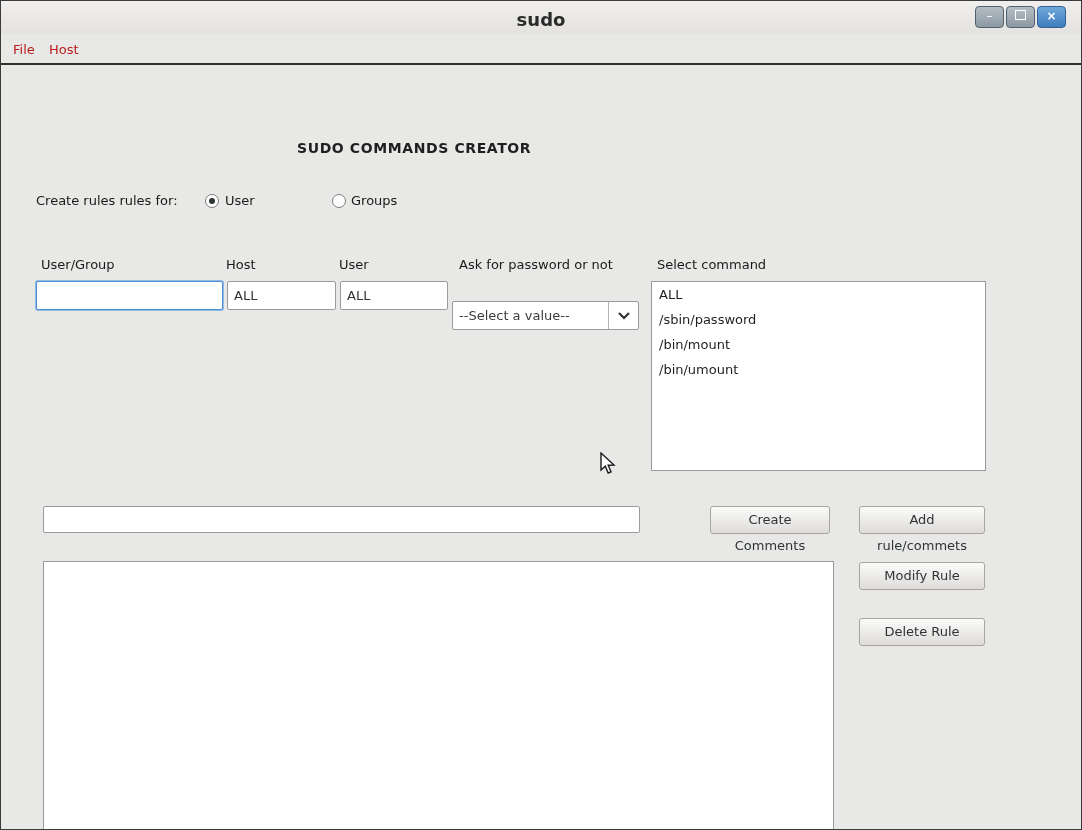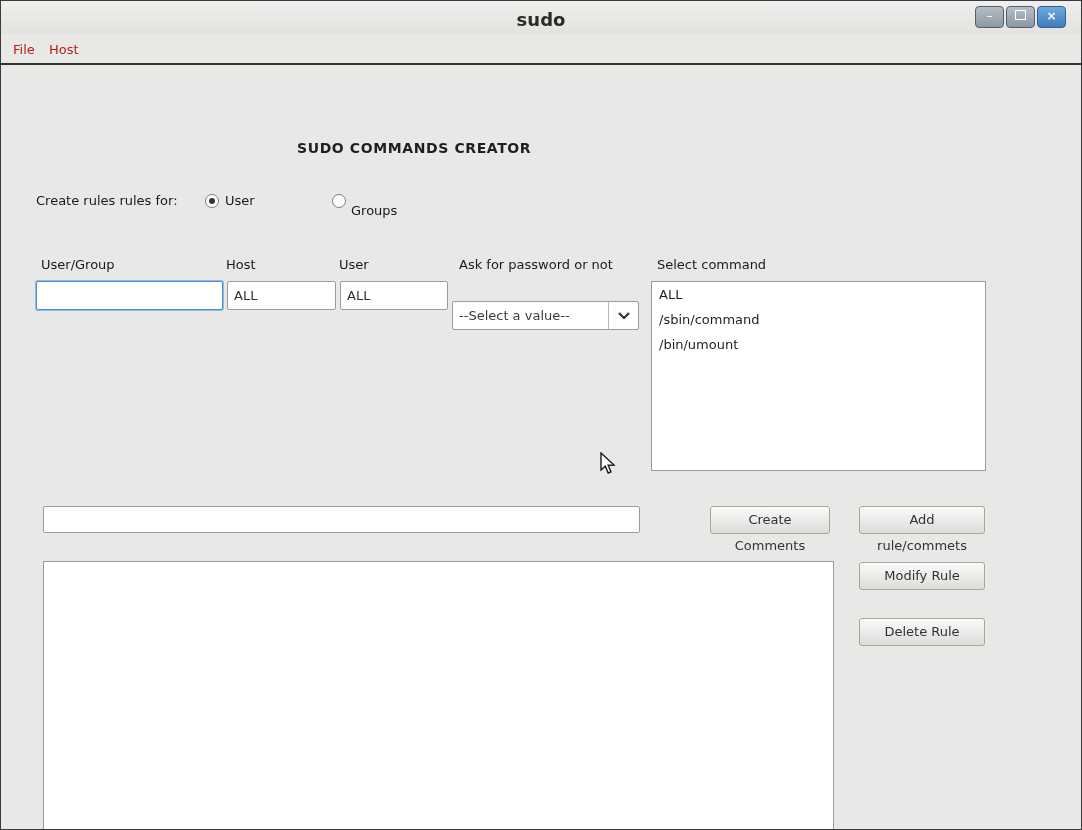--- a/index.html
+++ b/index.html
@@ -127,21 +127,21 @@
   <div class="menubar-sep"></div>
 
   <div class="heading">SUDO COMMANDS CREATOR</div>
 
   <div class="lbl" style="left:35px;top:192px;">Create rules rules for:</div>
 
   <span class="radio checked" style="left:204px;top:193px;"></span>
   <div class="lbl" style="left:224px;top:192px;">User</div>
 
   <span class="radio" style="left:331px;top:193px;"></span>
-  <div class="lbl" style="left:350px;top:192px;margin-top:10px;">Groups</div>
+  <div class="lbl" style="left:350px;top:192px;">Groups</div>
 
   <div class="lbl" style="left:40px;top:256px;">User/Group</div>
   <div class="lbl" style="left:225px;top:256px;">Host</div>
   <div class="lbl" style="left:338px;top:256px;">User</div>
   <div class="lbl" style="left:458px;top:256px;">Ask for password or not</div>
   <div class="lbl" style="left:656px;top:256px;">Select command</div>
 
   <input class="tin focused" style="left: 35px; top: 280px; width: 187px;" value="">
   <input class="tin" style="left: 226px; top: 280px; width: 109px;" value="ALL">
   <input class="tin" style="left: 339px; top: 280px; width: 108px;" value="ALL">
@@ -150,21 +150,22 @@
     <span class="val">--Select a value--</span>
     <span class="chev">
       <svg width="14" height="9" viewBox="0 0 14 9">
           <polyline points="2,2 7,7 12,2" fill="none" stroke="#333" stroke-width="2.2"></polyline>
         </svg>
     </span>
   </div>
 
   <div class="listbox" style="left:650px;top:280px;width:335px;height:190px;">
     <div class="item">ALL</div>
-    <div class="item">/sbin/command</div>
+    <div class="item">/sbin/password</div>
+    <div class="item">/bin/mount</div>
     <div class="item">/bin/umount</div>
   </div>
 
   <input class="tin" style="left: 42px; top: 505px; width: 597px; height: 27px;" value="">
   <button class="btn" style="left:709px;top:505px;width:120px;">Create Comments</button>
   <button class="btn" style="left:858px;top:505px;width:126px;">Add rule/commets</button>
 
   <div class="listbox" style="left:42px;top:560px;width:791px;height:275px;"></div>
 
   <button class="btn" style="left:858px;top:561px;width:126px;">Modify Rule</button>

